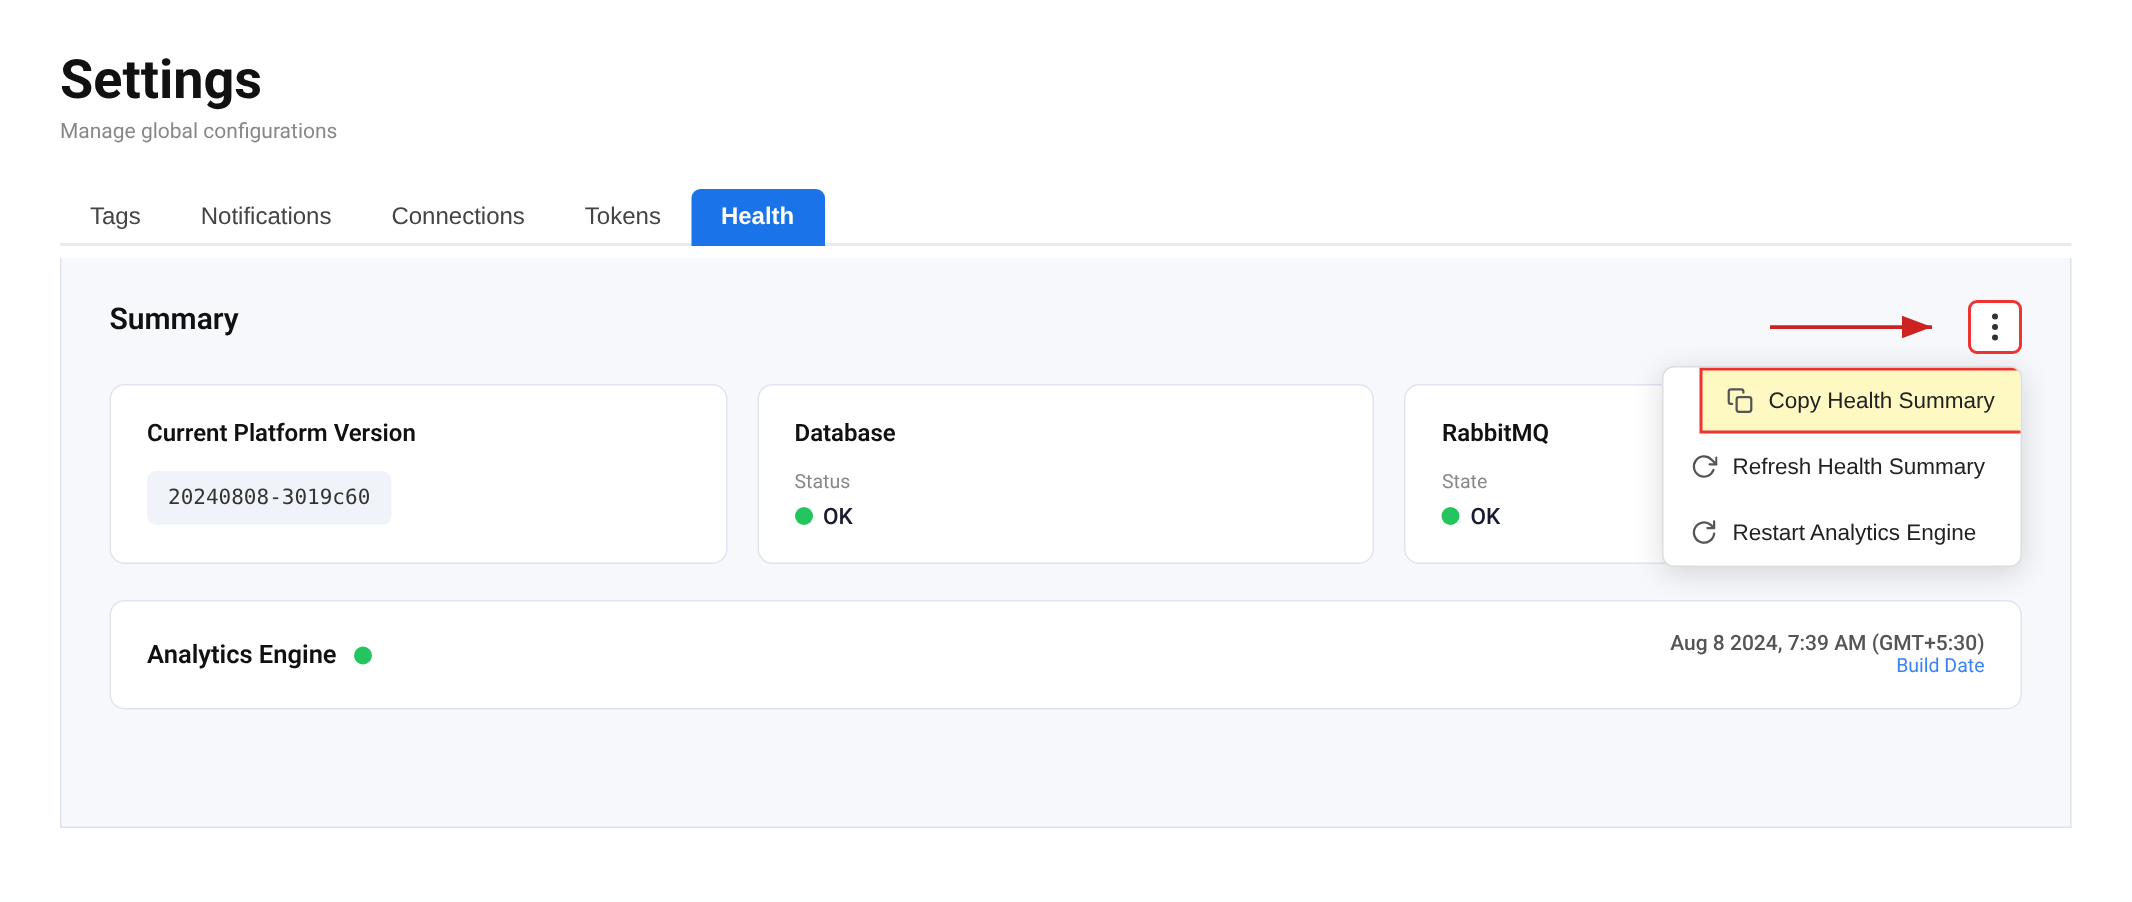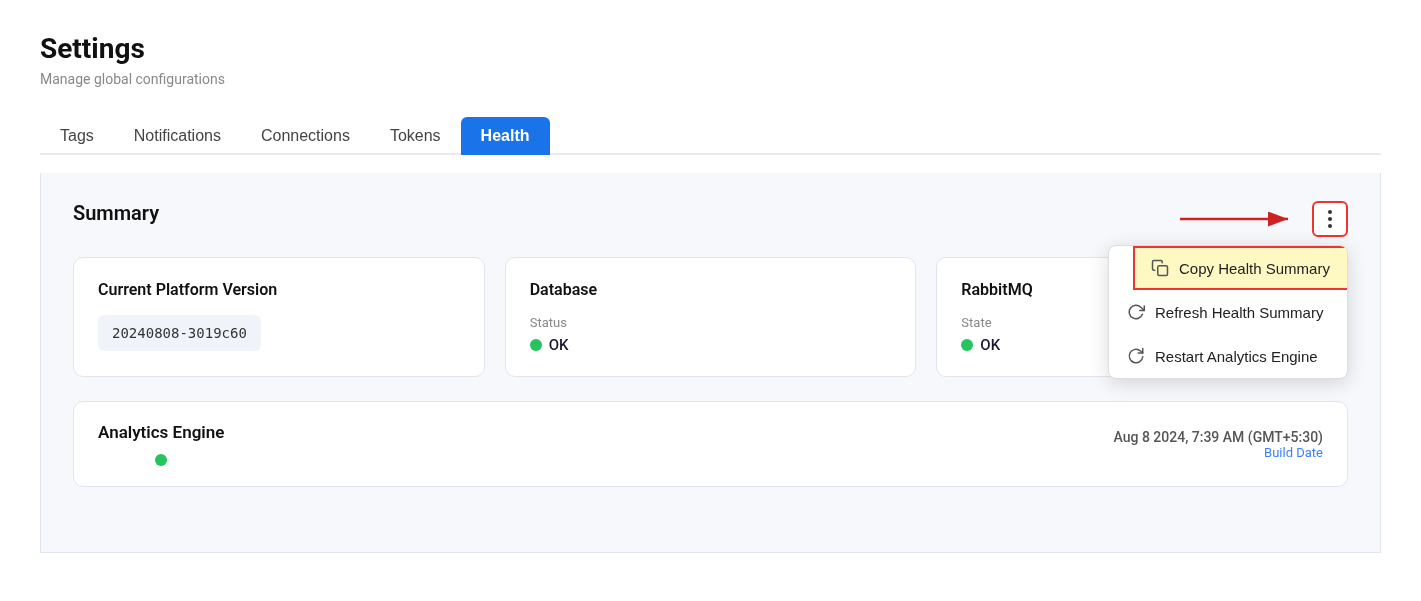--- a/index.html
+++ b/index.html
@@ -6,35 +6,35 @@
     body {
       font-family: -apple-system, BlinkMacSystemFont, 'Segoe UI', Roboto, sans-serif;
       background: #fff;
       color: #1a1a2e;
     }
     .page-wrapper {
       padding: 32px 40px 0 40px;
       max-width: 1421px;
     }
     .page-title {
-      font-size: 28px;
+      font-size: 36px;
       font-weight: 700;
       color: #111;
       margin-bottom: 6px;
     }
     .page-subtitle {
       font-size: 14px;
       color: #888;
       margin-bottom: 28px;
     }
     .tabs-bar {
       display: flex;
       gap: 0;
       border-bottom: 2px solid #e8eaf0;
-      margin-bottom: 18px;
+      margin-bottom: 8px;
     }
     .tab-item {
       padding: 10px 20px;
       font-size: 16px;
       font-weight: 500;
       color: #444;
       cursor: pointer;
       border-radius: 0;
       background: transparent;
       border: none;
@@ -195,21 +195,20 @@
       padding: 20px 24px;
       display: flex;
       align-items: center;
       justify-content: space-between;
       margin-bottom: 0;
     }
     .analytics-left {
       display: flex;
       align-items: center;
       gap: 12px;
-      flex-direction: column;
     }
     .analytics-title {
       font-size: 17px;
       font-weight: 600;
       color: #111;
     }
     .analytics-right {
       text-align: right;
     }
     .analytics-date {

